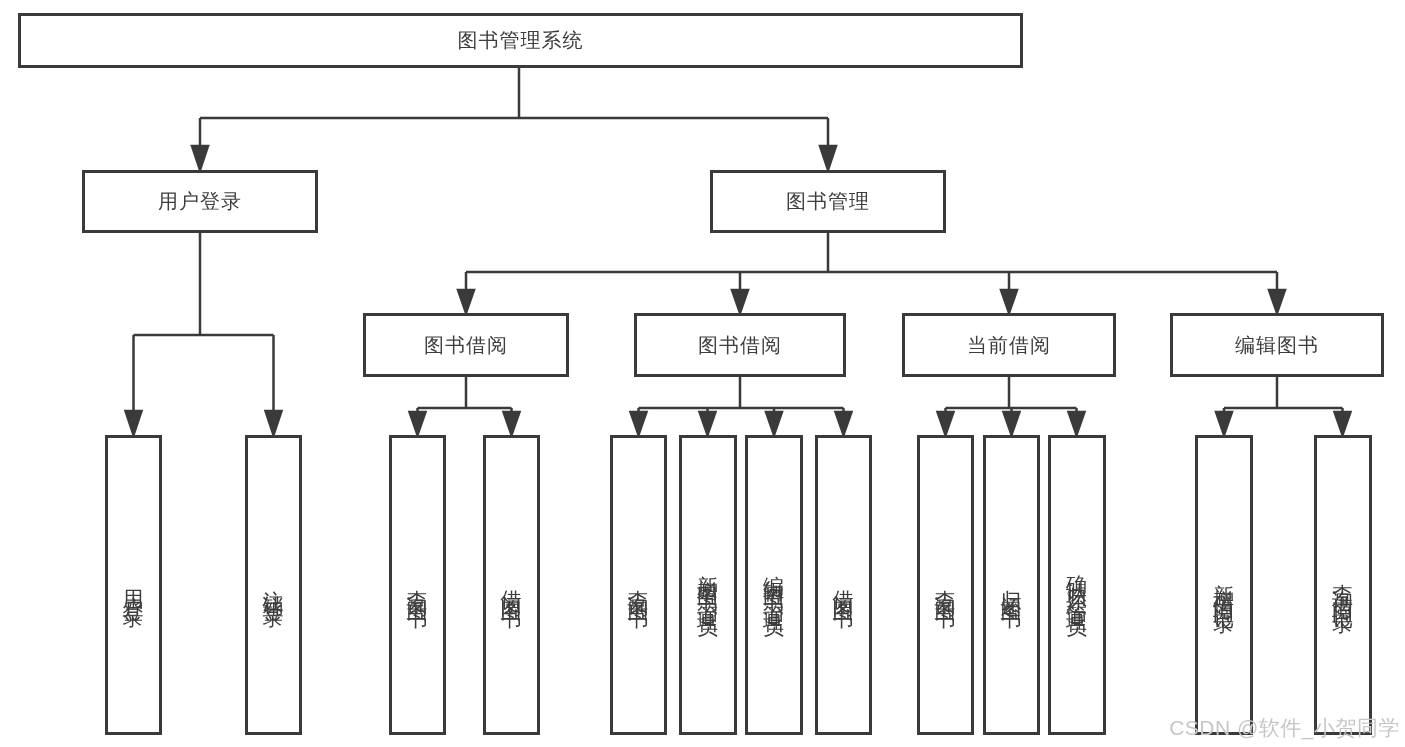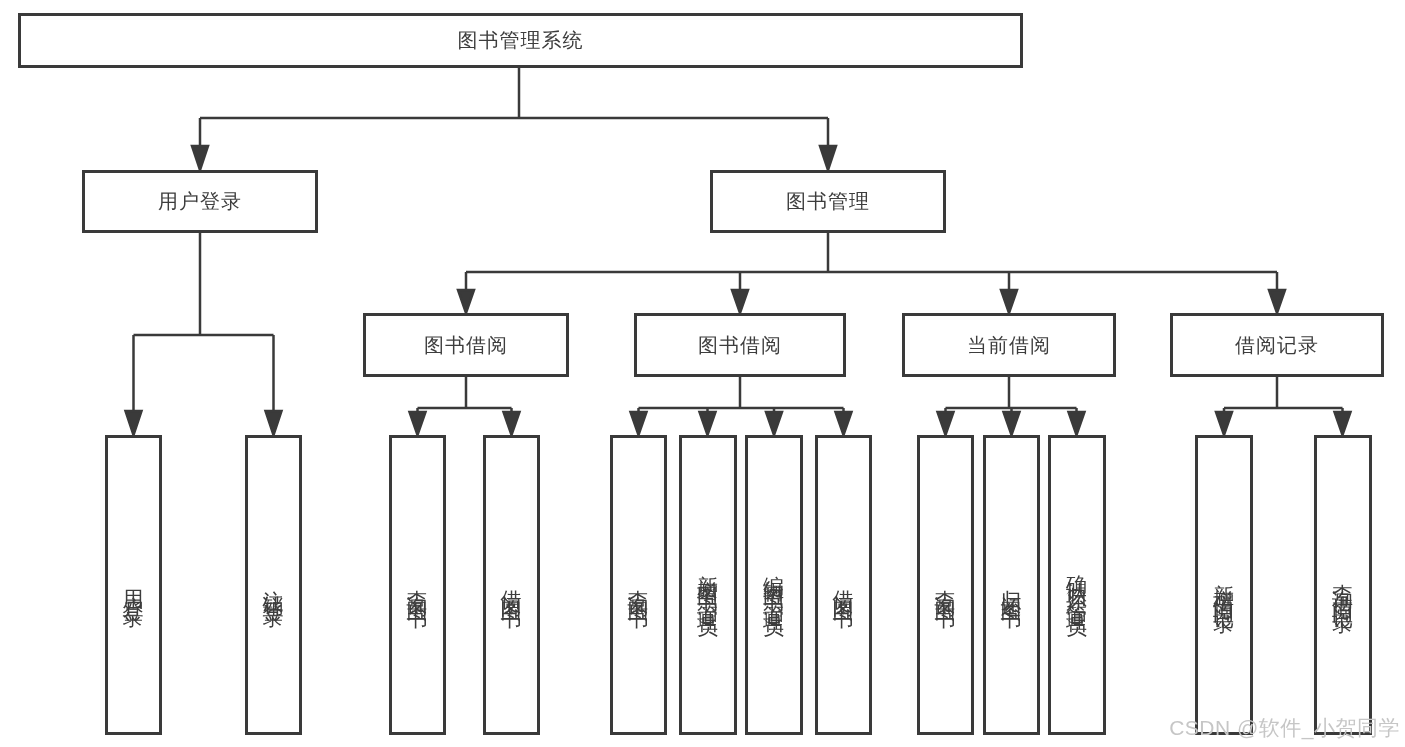--- a/index.html
+++ b/index.html
@@ -141,21 +141,21 @@
   <div class="box h" style="left:363px; top:313px; width:206px; height:64px;">
     <span>图书借阅</span>
   </div>
   <div class="box h" style="left:902px; top:313px; width:214px; height:64px;">
     <span>当前借阅</span>
   </div>
   <div class="box h" style="left:634px; top:313px; width:212px; height:64px;">
     <span>图书借阅</span>
   </div>
   <div class="box h" style="left:1170px; top:313px; width:214px; height:64px;">
-    <span>借阅记录</span>
+    <span>编辑图书</span>
   </div>
 
   <div class="box v" style="left:105px; top:435px; width:57px; height:300px;">
     <span class="vtext">用户登录</span>
   </div>
   <div class="box v" style="left:245px; top:435px; width:57px; height:300px;">
     <span class="vtext">注销登录</span>
   </div>
 
   <div class="box v" style="left:389px; top:435px; width:57px; height:300px;">

